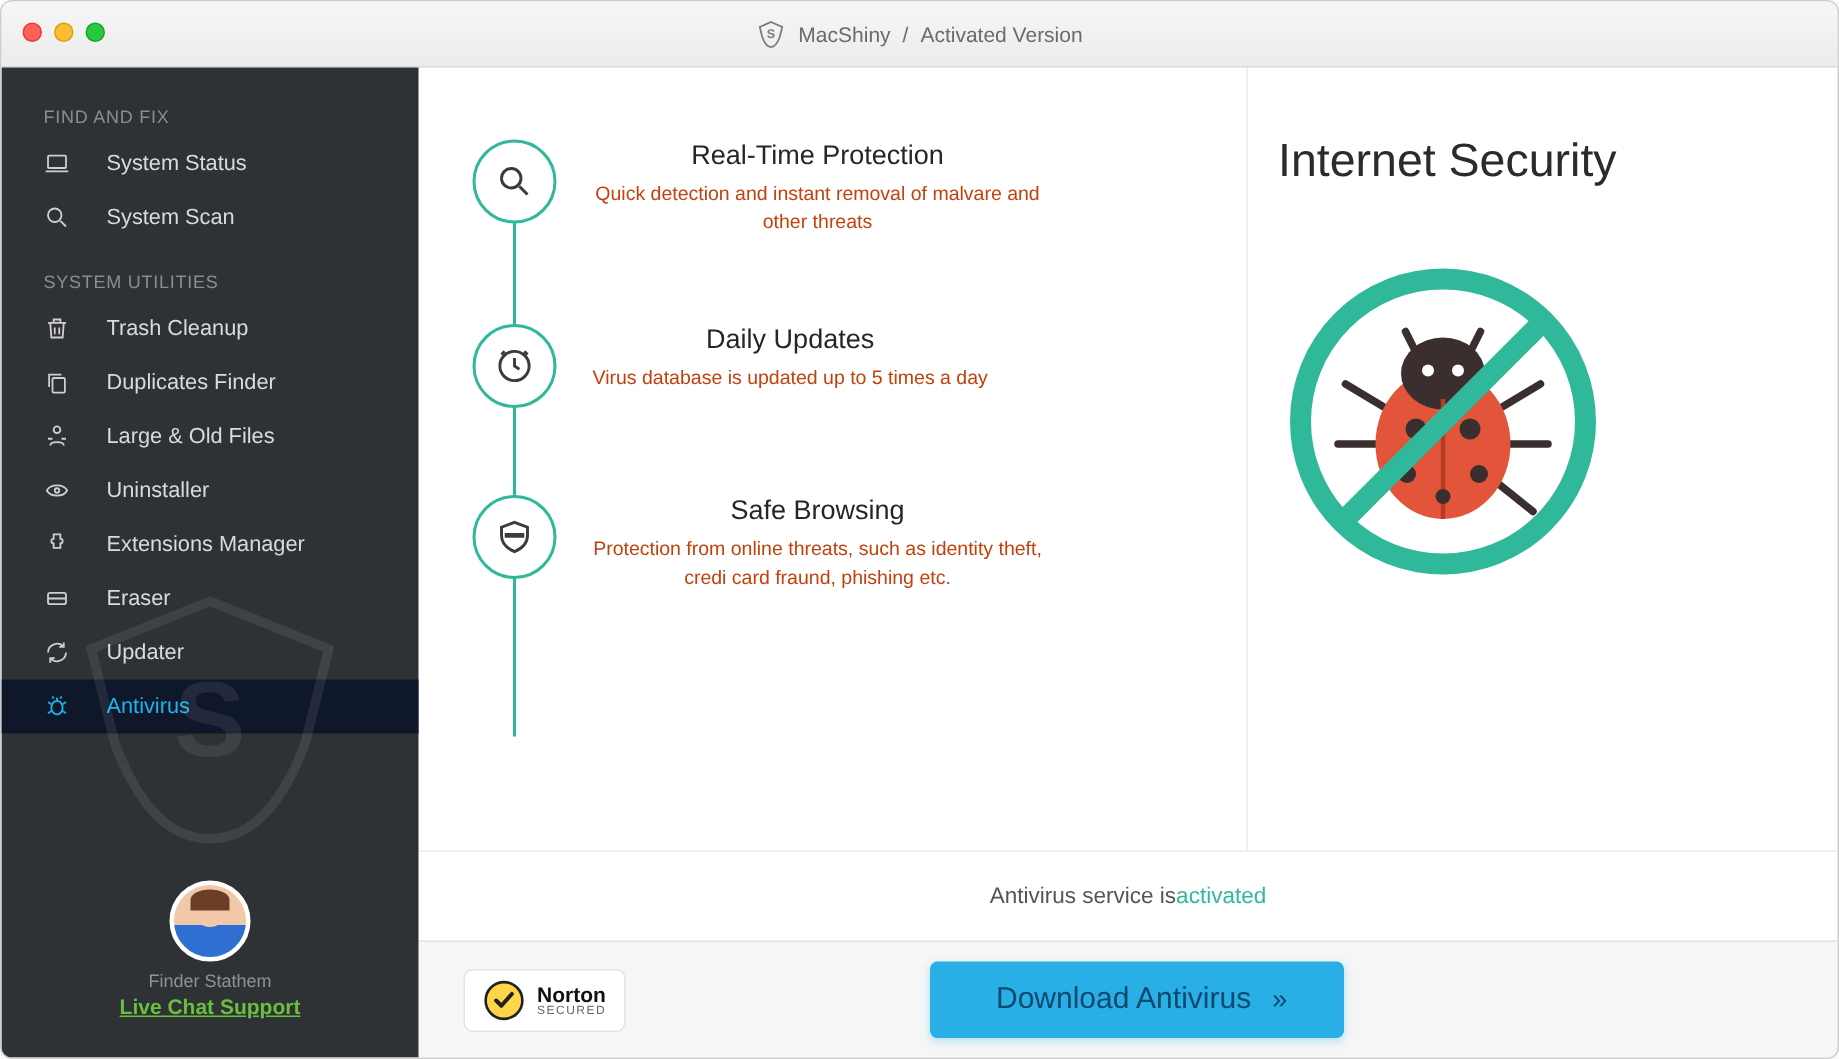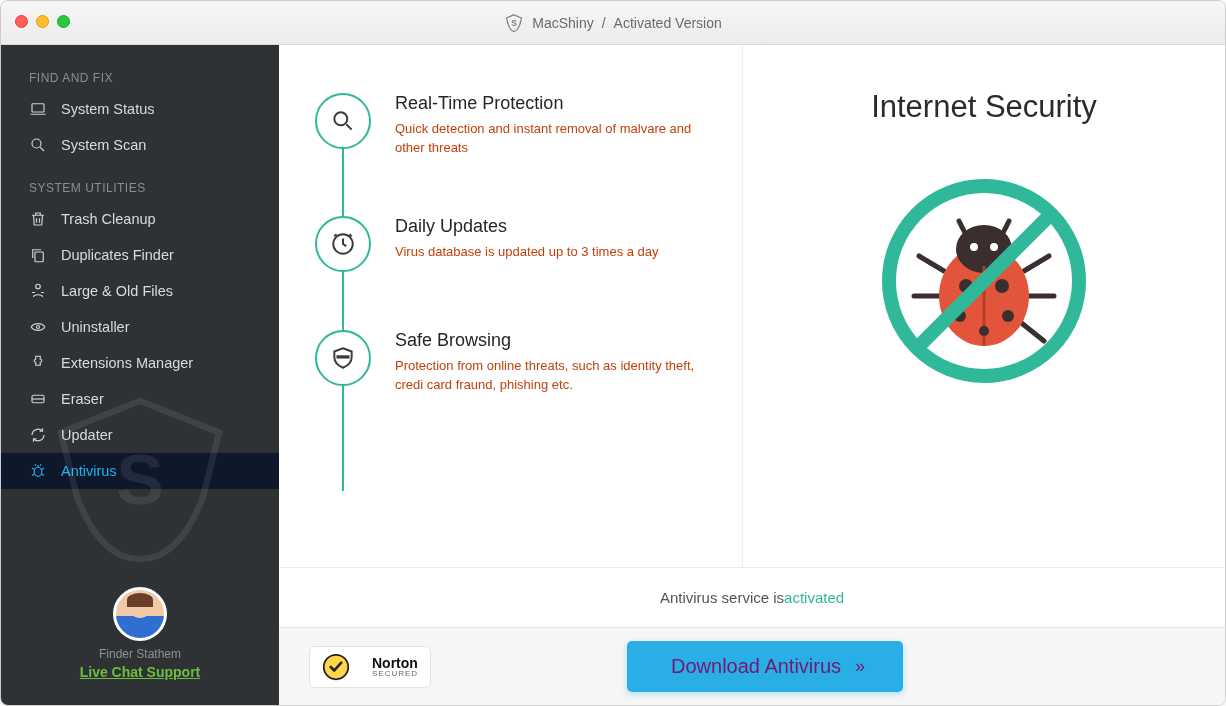--- a/index.html
+++ b/index.html
@@ -10,54 +10,54 @@
 .tlight{width:13px;height:13px;border-radius:50%;}
 .tlight.red{background:#ff5f57;border:1px solid #e24238;}
 .tlight.yellow{background:#febc2e;border:1px solid #d8a014;}
 .tlight.green{background:#28c840;border:1px solid #1aa62a;}
 .titlecenter{margin:0 auto;display:flex;align-items:center;gap:8px;color:#6b6b6b;font-size:14px;}
 .titlecenter svg{width:20px;height:20px;}
 .body{flex:1;display:flex;min-height:0;}
 .sidebar{width:278px;background:#2f3234;color:#cfcfcf;display:flex;flex-direction:column;position:relative;}
 .section-label{color:#8a8e90;font-size:12px;letter-spacing:0.5px;padding:18px 28px 6px;}
 .section-label.first{padding-top:26px;}
-.nav-item{display:flex;align-items:center;gap:14px;padding:9px 28px;font-size:14.5px;color:#d9dadb;cursor:pointer;}
+.nav-item{display:flex;align-items:center;gap:24px;padding:9px 28px;font-size:14.5px;color:#d9dadb;cursor:pointer;}
 .nav-item.active{background:#0f172a;color:#1fb3ee;}
 .nav-item .ico{width:18px;height:18px;display:flex;align-items:center;justify-content:center;flex-shrink:0;}
 .nav-item .ico svg{width:18px;height:18px;stroke:#cfcfcf;fill:none;stroke-width:1.6;}
 .nav-item.active .ico svg{stroke:#1fb3ee;}
 .sidebar .shield-bg{position:absolute;bottom:130px;left:50%;transform:translateX(-50%);opacity:0.08;pointer-events:none;}
 .sidebar-footer{margin-top:auto;text-align:center;padding-bottom:24px;}
 .avatar{width:54px;height:54px;border-radius:50%;border:3px solid #fff;background:linear-gradient(180deg,#f2c9a8 0%,#f2c9a8 55%,#2e6fd1 55%,#2e6fd1 100%);margin:0 auto 6px;position:relative;overflow:hidden;}
 .avatar::before{content:"";position:absolute;top:6px;left:50%;transform:translateX(-50%);width:22px;height:22px;border-radius:50%;background:#f2c9a8;}
 .avatar::after{content:"";position:absolute;top:3px;left:50%;transform:translateX(-50%);width:26px;height:14px;border-radius:50% 50% 0 0;background:#6b3f27;}
 .support-name{font-size:12px;color:#8f9294;margin-bottom:2px;}
 .support-link{font-size:14px;color:#6bbf3f;text-decoration:underline;font-weight:600;cursor:pointer;}
 .main{flex:1;display:flex;flex-direction:column;min-width:0;}
 .content{flex:1;display:flex;min-height:0;}
-.features{width:464px;border-right:1px solid #ececec;padding:48px 36px 24px 36px;position:relative;}
+.features{width:553px;border-right:1px solid #ececec;padding:48px 36px 24px 36px;position:relative;text-align:center;}
 .feature-row{display:flex;gap:24px;margin-bottom:58px;}
 .feature-row:last-child{margin-bottom:0;}
 .ficon-wrap{width:56px;height:56px;border:2px solid #2fb89a;border-radius:50%;display:flex;align-items:center;justify-content:center;flex-shrink:0;background:#fff;z-index:2;position:relative;}
 .ficon-wrap svg{width:26px;height:26px;stroke:#3b3b3b;fill:none;stroke-width:1.8;}
 .vline{position:absolute;left:63px;top:76px;width:2px;height:370px;background:#2fb89a;z-index:1;}
 .ftext h3{font-size:18px;font-weight:500;color:#262626;margin-bottom:6px;}
 .ftext p{font-size:13px;color:#c2410c;line-height:1.45;max-width:300px;}
-.rightpane{flex:1;display:flex;flex-direction:column;align-items:center;padding:44px 20px;}
+.rightpane{flex:1;display:flex;flex-direction:column;align-items:flex-start;padding:44px 20px;}
 .rightpane h1{font-size:31px;font-weight:400;color:#2b2b2b;margin-bottom:46px;}
 .bug-graphic{width:220px;height:220px;}
 .statusbar{height:60px;border-top:1px solid #ececec;display:flex;align-items:center;justify-content:center;font-size:15px;color:#555;}
 .statusbar .accent{color:#2fb89a;}
 .bottombar{height:78px;background:#f6f6f6;border-top:1px solid #e4e4e4;display:flex;align-items:center;padding:0 30px;gap:20px;}
-.norton{display:flex;align-items:center;gap:22px;border:1px solid #e3e3e3;border-radius:6px;padding:6px 12px;background:#fff;}
+.norton{display:flex;align-items:center;gap:8px;border:1px solid #e3e3e3;border-radius:6px;padding:6px 12px;background:#fff;}
 .norton svg{width:28px;height:28px;}
 .norton .ntext{line-height:1;}
 .norton .ntext .n1{font-weight:700;font-size:14px;color:#111;}
 .norton .ntext .n2{font-size:8px;letter-spacing:1px;color:#666;}
-.dlbtn{margin-left:auto;margin-right:auto;background:#2aaee6;color:#701a75;border:none;border-radius:5px;font-size:20px;padding:14px 44px;display:flex;align-items:center;gap:14px;cursor:pointer;box-shadow:0 2px 6px rgba(42,174,230,0.35);}
+.dlbtn{margin-left:auto;margin-right:auto;background:#2aaee6;color:#0c4a6e;border:none;border-radius:5px;font-size:20px;padding:14px 44px;display:flex;align-items:center;gap:14px;cursor:pointer;box-shadow:0 2px 6px rgba(42,174,230,0.35);}
 .dlbtn .chev{font-size:18px;letter-spacing:-6px;}
 .spacer-right{width:96px;}
 </style>
 </head>
 <body>
 
 <div class="window">
 
   <div class="titlebar">
     <div class="traffic">
@@ -206,21 +206,21 @@
 
           <div class="feature-row">
             <div class="ficon-wrap">
                 <svg viewBox="0 0 24 24">
                   <circle cx="12" cy="12" r="9"></circle>
                   <path d="M12 7v5l3 2M4 5l2-2M20 5l-2-2"></path>
                 </svg>
               </div>
             <div class="ftext">
               <h3>Daily Updates</h3>
-              <p>Virus database is updated up to 3 times a day</p>
+              <p>Virus database is updated up to 5 times a day</p>
             </div>
           </div>
 
           <div class="feature-row">
             <div class="ficon-wrap">
                 <svg viewBox="0 0 24 24">
                   <path d="M12 3l8 3v5c0 5-3.5 8-8 10-4.5-2-8-5-8-10V6z"></path>
                   <path d="M6 11h12" stroke="#3b3b3b" fill="#3b3b3b" stroke-width="3"></path>
                 </svg>
               </div>

